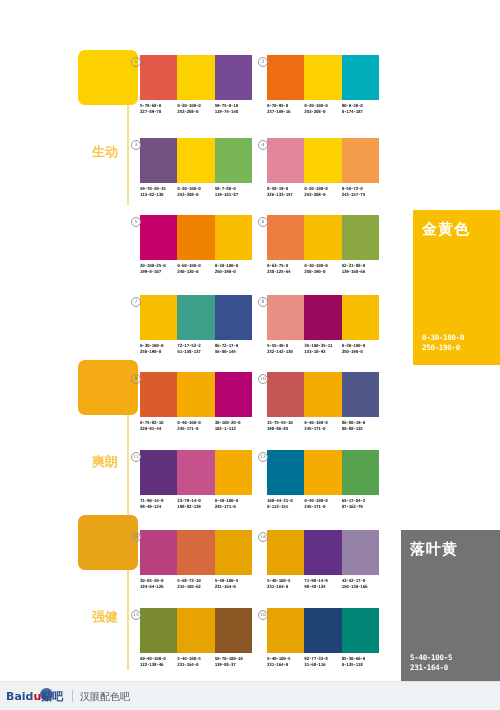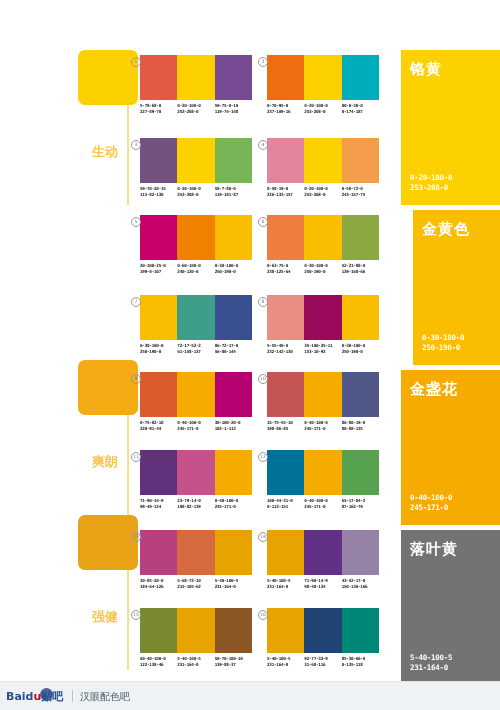--- a/index.html
+++ b/index.html
@@ -460,39 +460,25 @@
           </div>
           <div class="cd">
             <div>85-30-60-0</div>
             <div>0-135-118</div>
           </div>
         </div>
       </div>
     </div>
 
   <div class="side-col">
-      <div class="side-band" style="top: 0px; background: rgb(253, 208, 0);">
-        <div class="sb-name">铬黄</div>
-        <div class="sb-codes">
-          <div>0-20-100-0</div>
-          <div>253-208-0</div>
-        </div>
-      </div>
       <div class="side-band" style="top: 160px; background: rgb(250, 190, 0); margin-left: 12px;">
         <div class="sb-name">金黄色</div>
         <div class="sb-codes">
           <div>0-30-100-0</div>
           <div>250-190-0</div>
-        </div>
-      </div>
-      <div class="side-band" style="top: 320px; background: rgb(245, 171, 0);">
-        <div class="sb-name">金盏花</div>
-        <div class="sb-codes">
-          <div>0-40-100-0</div>
-          <div>245-171-0</div>
         </div>
       </div>
       <div class="side-band" style="top: 480px; background: #737373;">
         <div class="sb-name">落叶黄</div>
         <div class="sb-codes">
           <div>5-40-100-5</div>
           <div>231-164-0</div>
         </div>
       </div>
     </div>

